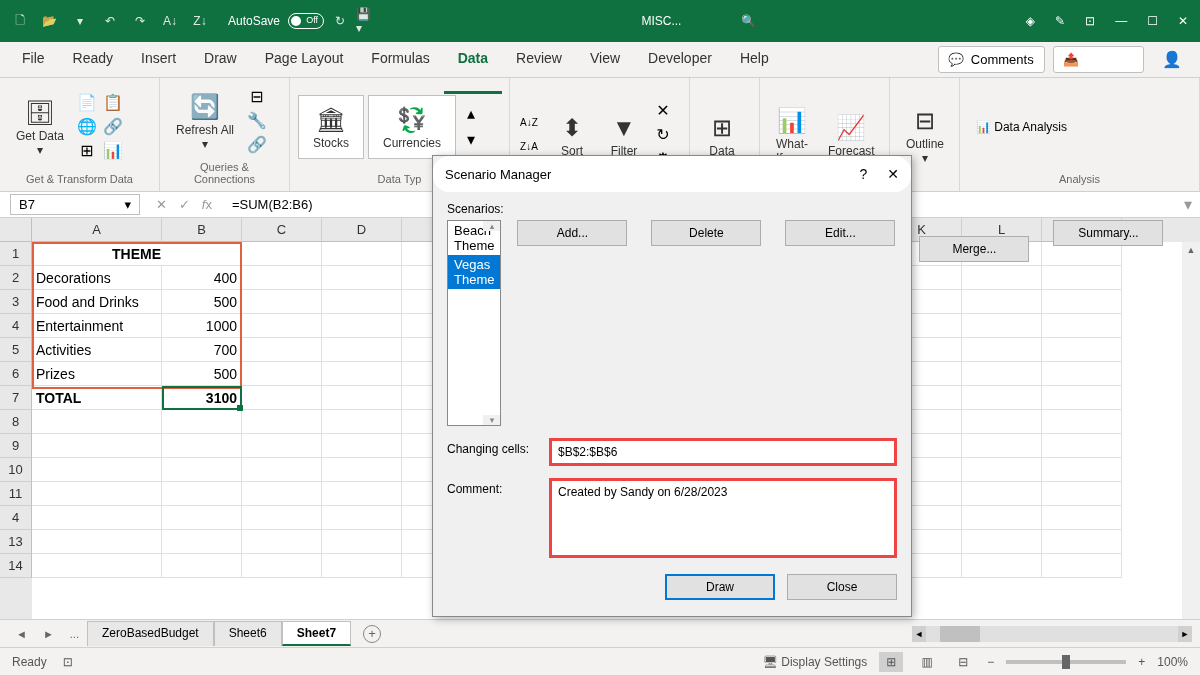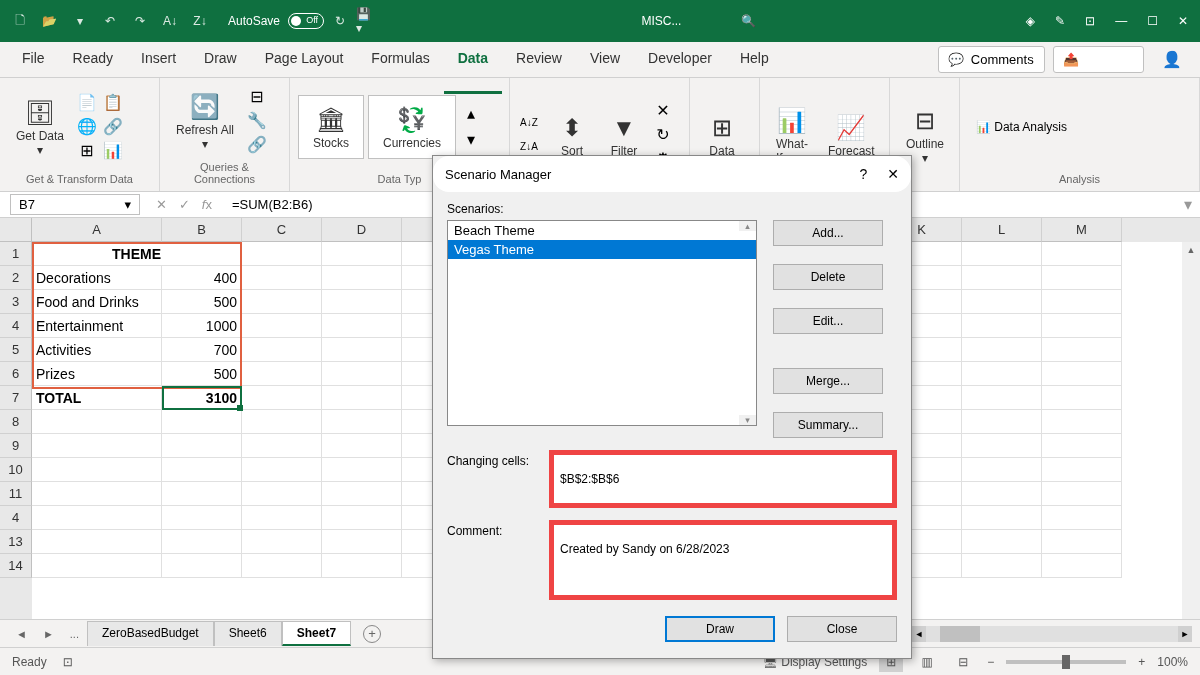--- a/index.html
+++ b/index.html
@@ -78,25 +78,25 @@
 .dialog { position: absolute; left: 432px; top: 155px; width: 480px; background: #f0f0f0; border: 1px solid #888; box-shadow: 2px 2px 8px rgba(0,0,0,0.3); z-index: 100; }
 .dialog-title { height: 36px; display: flex; align-items: center; padding: 0 12px; font-size: 13px; background: #fff; border-radius: 16px; }
 .dialog-title .t-right { margin-left: auto; display: flex; gap: 20px; font-size: 14px; }
 .dialog-body { padding: 10px 14px 16px; }
 .dialog-label { font-size: 12px; margin-bottom: 4px; }
 .scenarios-row { display: flex; gap: 16px; }
 .scenarios-list { width: 310px; height: 206px; background: #fff; border: 1px solid #888; font-size: 13px; position: relative; }
 .scenarios-list .item { padding: 2px 6px; }
 .scenarios-list .item.selected { background: #0078d4; color: #fff; }
 .scenarios-list .scroll-arr { position: absolute; right: 0; width: 17px; text-align: center; font-size: 9px; color: #888; background: #f0f0f0; }
-.dlg-buttons { display: flex; flex-direction: column; gap: 18px; }
+.dlg-buttons { display: flex; flex-direction: row; gap: 24px; }
 .dlg-btn { width: 110px; height: 26px; border: 1px solid #adadad; background: #e1e1e1; font-size: 12px; }
 .info-row { display: flex; margin-top: 12px; gap: 12px; align-items: flex-start; }
 .info-label { width: 90px; font-size: 12px; padding-top: 4px; }
-.info-val { flex: 1; border: 5px solid #ef4444; background: #fff; padding: 17px 6px; font-size: 12px; min-height: 22px; }
+.info-val { flex: 1; border: 3px solid #ef4444; background: #fff; padding: 4px 6px; font-size: 12px; min-height: 22px; }
 .comment-box { height: 80px; }
 .dlg-footer { display: flex; justify-content: flex-end; gap: 12px; margin-top: 16px; }
 .dlg-footer .dlg-btn.primary { border: 2px solid #0078d4; }
 
 .vsb { position: absolute; right: 0; top: 24px; bottom: 0; width: 18px; background: #f0f0f0; }
 .vsb .arr { height: 16px; text-align: center; font-size: 9px; line-height: 16px; color: #666; }
 </style>
 </head>
 <body>
 

